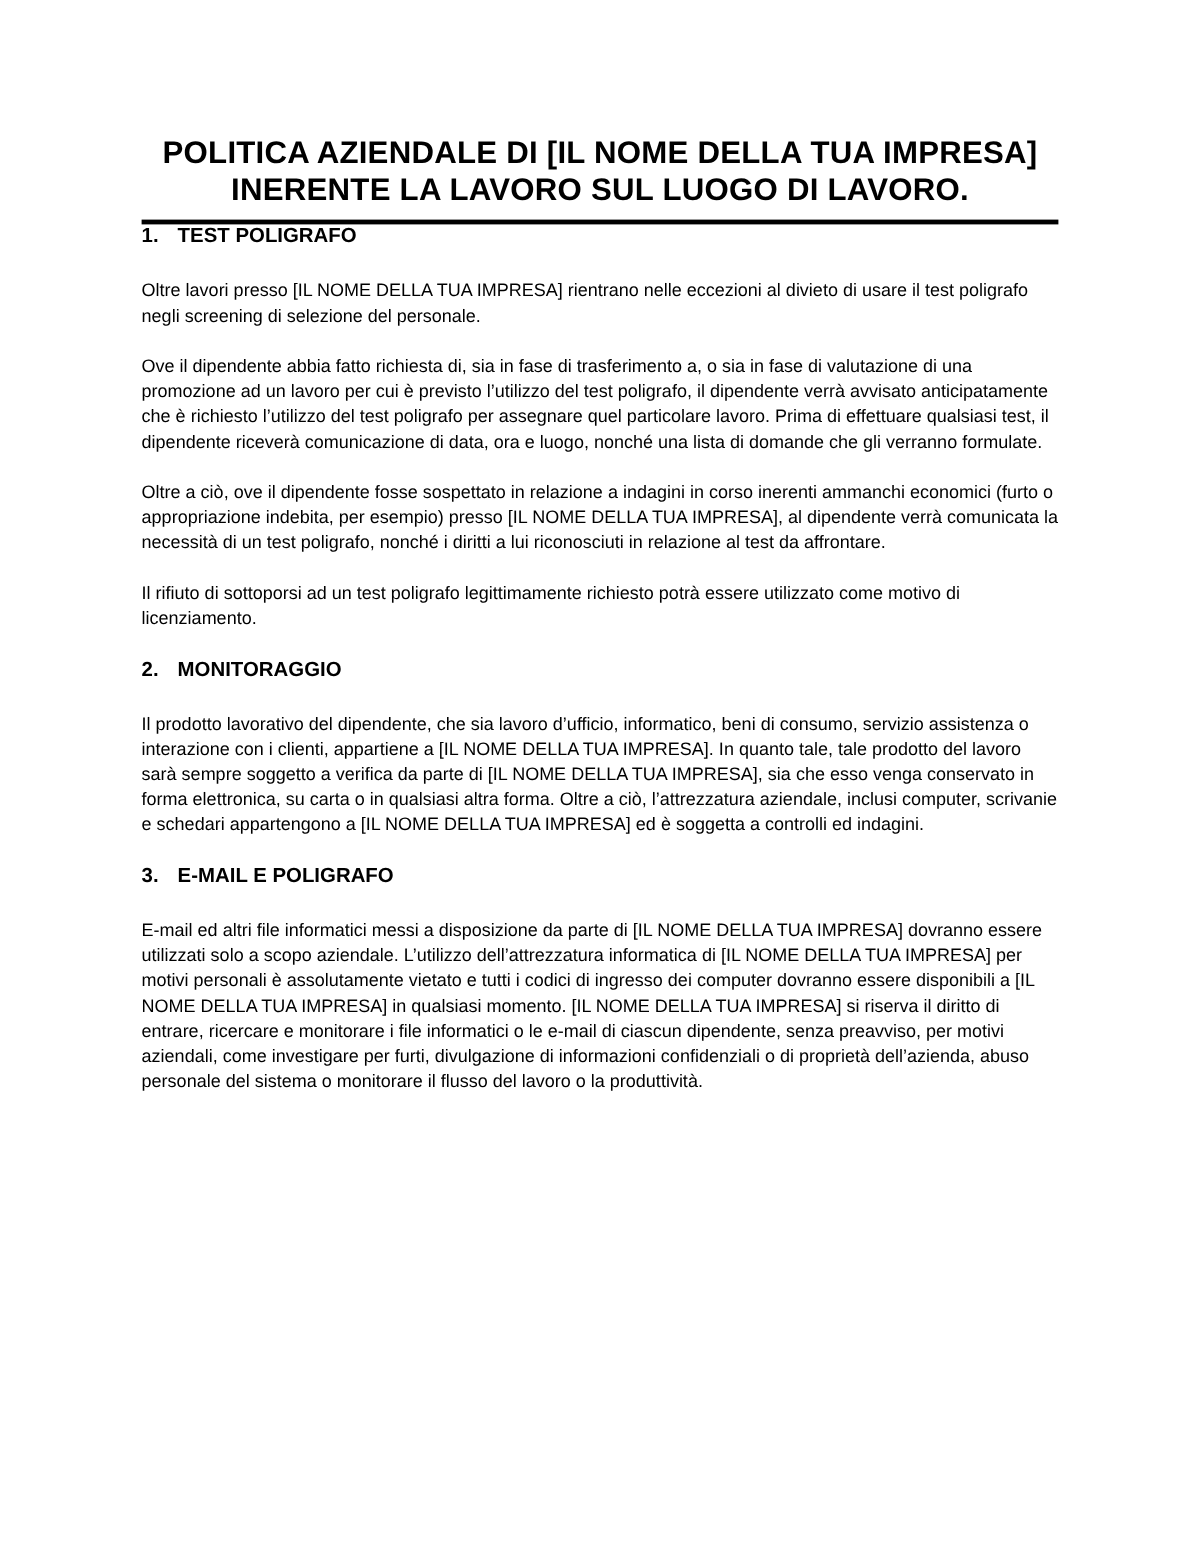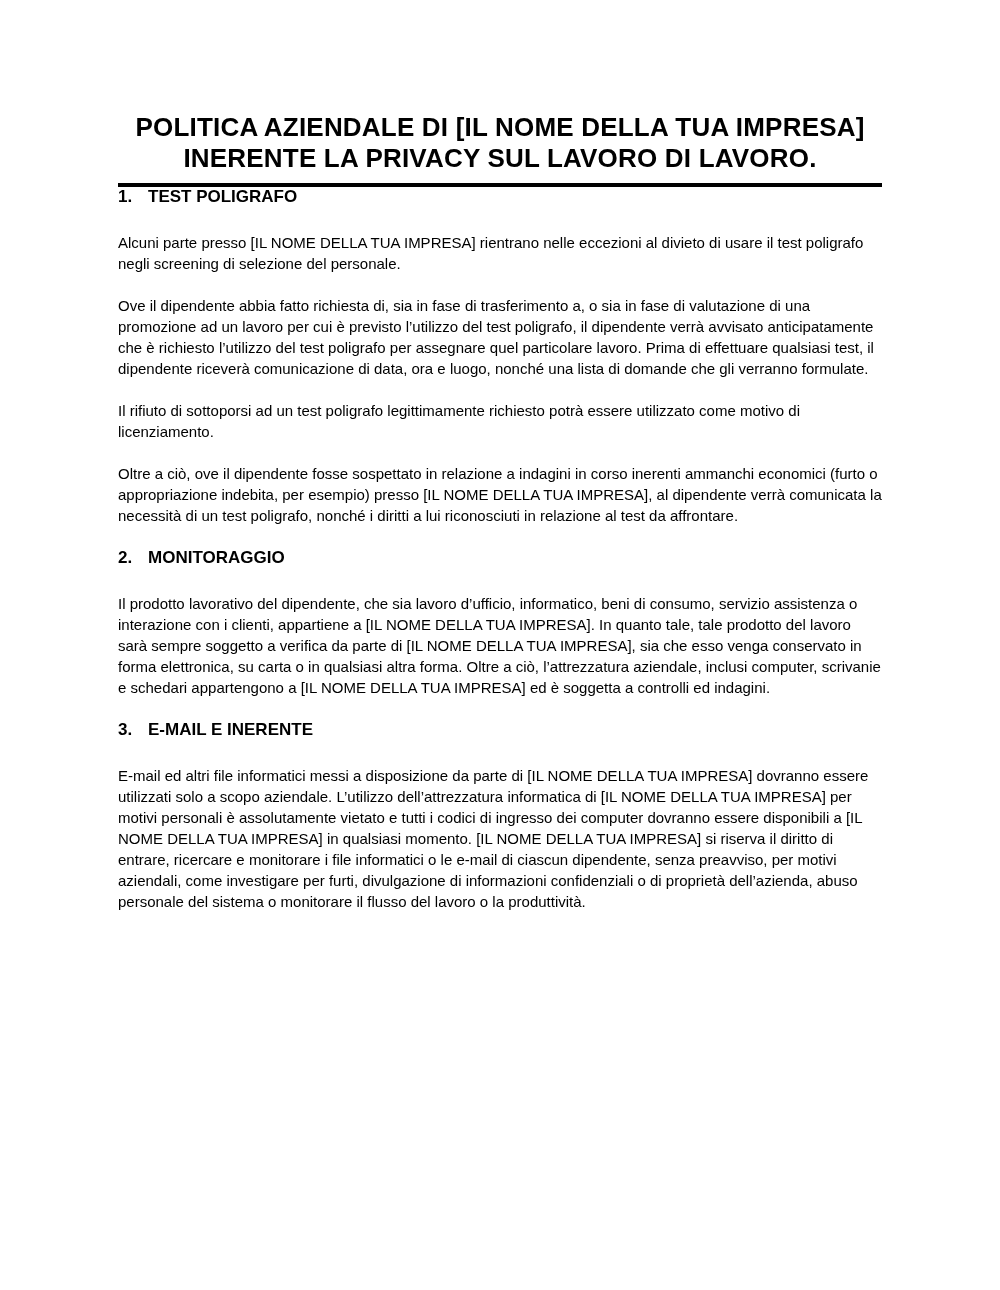--- a/index.html
+++ b/index.html
@@ -51,41 +51,41 @@
     line-height: 21px;
     margin: 0 0 21px 0;
     text-align: left;
   }
 </style>
 </head>
 <body>
 
 <div class="page">
 
-  <h1 class="title"><span>POLITICA AZIENDALE DI [IL NOME DELLA TUA IMPRESA]</span><br><span>INERENTE LA PRIVACY SUL LAVORO DI LAVORO.</span></h1>
+  <h1 class="title"><span>POLITICA AZIENDALE DI [IL NOME DELLA TUA IMPRESA]</span><br><span>INERENTE LA LAVORO SUL LUOGO DI LAVORO.</span></h1>
 
   <div class="rule"></div>
 
   <div class="section">
     <div class="section-heading">
       <span class="num">1.</span><span>TEST POLIGRAFO</span>
     </div>
-    <p class="body-par">Alcuni parte presso [IL NOME DELLA TUA IMPRESA] rientrano nelle eccezioni al divieto di usare il test poligrafo negli screening di selezione del personale.</p>
+    <p class="body-par">Oltre lavori presso [IL NOME DELLA TUA IMPRESA] rientrano nelle eccezioni al divieto di usare il test poligrafo negli screening di selezione del personale.</p>
     <p class="body-par">Ove il dipendente abbia fatto richiesta di, sia in fase di trasferimento a, o sia in fase di valutazione di una promozione ad un lavoro per cui è previsto l’utilizzo del test poligrafo, il dipendente verrà avvisato anticipatamente che è richiesto l’utilizzo del test poligrafo per assegnare quel particolare lavoro. Prima di effettuare qualsiasi test, il dipendente riceverà comunicazione di data, ora  e luogo, nonché una lista di domande che gli verranno formulate.</p>
+    <p class="body-par">Oltre a ciò, ove il dipendente fosse sospettato in relazione a indagini in corso inerenti ammanchi economici (furto o appropriazione indebita, per esempio) presso [IL NOME DELLA TUA IMPRESA], al dipendente verrà comunicata la necessità di un test poligrafo, nonché i diritti a lui riconosciuti in relazione al test da affrontare.</p>
     <p class="body-par">Il rifiuto di sottoporsi ad un test poligrafo legittimamente richiesto potrà essere utilizzato come motivo di licenziamento.</p>
-    <p class="body-par">Oltre a ciò, ove il dipendente fosse sospettato in relazione a indagini in corso inerenti ammanchi economici (furto o appropriazione indebita, per esempio) presso [IL NOME DELLA TUA IMPRESA], al dipendente verrà comunicata la necessità di un test poligrafo, nonché i diritti a lui riconosciuti in relazione al test da affrontare.</p>
   </div>
 
   <div class="section">
     <div class="section-heading">
       <span class="num">2.</span><span>MONITORAGGIO</span>
     </div>
     <p class="body-par">Il prodotto lavorativo del dipendente, che sia lavoro d’ufficio, informatico, beni di consumo, servizio assistenza o interazione con i clienti, appartiene a [IL NOME DELLA TUA IMPRESA]. In quanto tale, tale prodotto del lavoro sarà sempre soggetto a verifica da parte di [IL NOME DELLA TUA IMPRESA], sia che esso venga conservato in forma elettronica, su carta o in qualsiasi altra forma. Oltre a ciò, l’attrezzatura aziendale, inclusi computer, scrivanie e schedari appartengono a [IL NOME DELLA TUA IMPRESA] ed è soggetta a controlli ed indagini.</p>
   </div>
 
   <div class="section">
     <div class="section-heading">
-      <span class="num">3.</span><span>E-MAIL E INERENTE</span>
+      <span class="num">3.</span><span>E-MAIL E POLIGRAFO</span>
     </div>
     <p class="body-par">E-mail ed altri file informatici messi a disposizione da parte di [IL NOME DELLA TUA IMPRESA] dovranno essere utilizzati solo a scopo aziendale. L’utilizzo dell’attrezzatura informatica di [IL NOME DELLA TUA IMPRESA] per motivi personali è assolutamente vietato e tutti i codici di ingresso dei computer dovranno essere disponibili a [IL NOME DELLA TUA IMPRESA] in qualsiasi momento. [IL NOME DELLA TUA IMPRESA] si riserva il diritto di entrare, ricercare e monitorare i file informatici o le e-mail di ciascun dipendente, senza preavviso, per motivi aziendali, come investigare per furti, divulgazione di informazioni confidenziali o di proprietà dell’azienda, abuso personale del sistema o monitorare il flusso del lavoro o la produttività.</p>
   </div>
 
 </div>
 
 </body></html>

